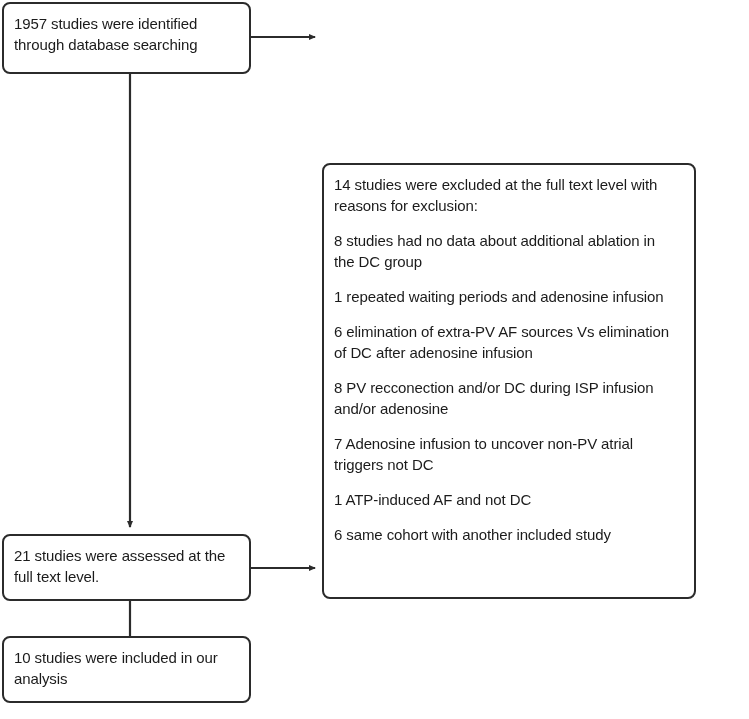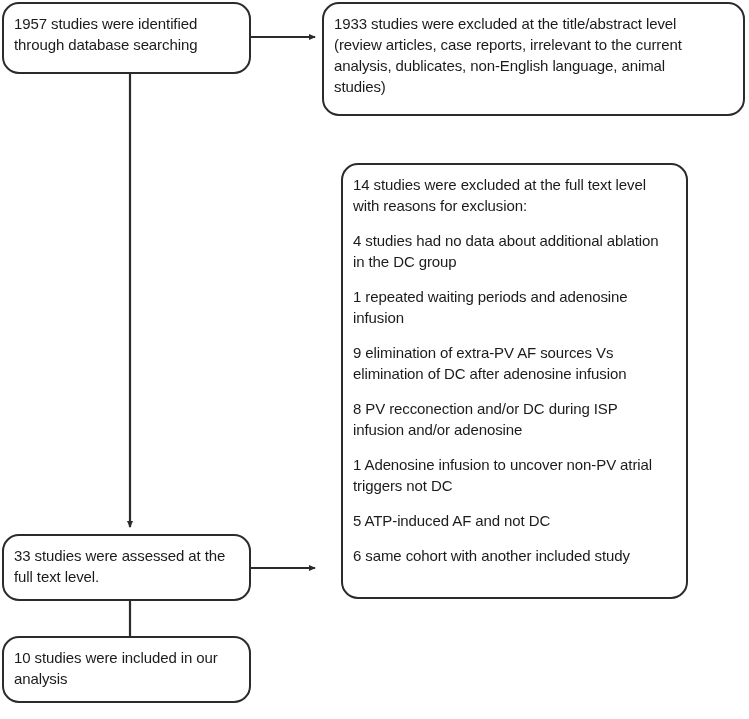--- a/index.html
+++ b/index.html
@@ -9,35 +9,35 @@
     color:#1b1b1b;
   }
   #canvas{position:absolute;inset:0;width:749px;height:719px;}
   svg.connectors{position:absolute;left:0;top:0;width:749px;height:719px;pointer-events:none;}
 
   .box{
     position:absolute;
     box-sizing:border-box;
     background:#ffffff;
     border:2px solid #2b2b2b;
-    border-radius:17px;
+    border-radius:8px;
     padding:9px 23px 8px 10px;
   }
   .box p{
     margin:0;
     font-size:15px;
     line-height:21px;
     letter-spacing:-0.1px;
   }
   .box p + p{ margin-top:13px; }
 
   
   #box-identified { left:2px;  top:2px;   width:249px; height:72px; }
   #box-excluded-title { left:322px; top:2px; width:423px; height:114px; }
-  #box-excluded-fulltext { left:322px; top:163px; width:347px; height:436px;margin-left:19px; }
+  #box-excluded-fulltext { left:322px; top:163px; width:374px; height:436px; }
   #box-assessed  { left:2px;  top:534px; width:249px; height:67px; }
   #box-included  { left:2px;  top:636px; width:249px; height:67px; }
 
   #box-excluded-fulltext p{ line-height:21px; }
   #box-excluded-fulltext p + p{ margin-top:14px; }
 </style>
 </head>
 <body>
 
 <div id="canvas">
@@ -63,36 +63,33 @@
 
     <g>
       <line x1="130" y1="601" x2="130" y2="645" stroke="#2b2b2b" stroke-width="2.2" marker-end="url(#arrowhead)"></line>
     </g>
   </svg>
 
   <div class="box" id="box-identified">
     <p>1957 studies were identified through database searching</p>
   </div>
 
-  <div class="box" id="box-excluded-title">
-    <p>1933 studies were excluded at the title/abstract level (review articles, case reports, irrelevant to the current analysis, dublicates, non-English language, animal studies)</p>
-  </div>
 
   <div class="box" id="box-excluded-fulltext">
     <p>14 studies were excluded at the full text level with reasons for exclusion:</p>
-    <p>4 studies had no data about additional ablation in the DC group</p>
+    <p>8 studies had no data about additional ablation in the DC group</p>
     <p>1 repeated waiting periods and adenosine infusion</p>
-    <p>9 elimination of extra-PV AF sources Vs elimination of DC after adenosine infusion</p>
+    <p>6 elimination of extra-PV AF sources Vs elimination of DC after adenosine infusion</p>
     <p>8 PV recconection and/or DC during ISP infusion and/or adenosine</p>
-    <p>1 Adenosine infusion to uncover non-PV atrial triggers not DC</p>
-    <p>5 ATP-induced AF and not DC</p>
+    <p>7 Adenosine infusion to uncover non-PV atrial triggers not DC</p>
+    <p>1 ATP-induced AF and not DC</p>
     <p>6 same cohort with another included study</p>
   </div>
 
   <div class="box" id="box-assessed">
-    <p>33 studies were assessed at the full text level.</p>
+    <p>21 studies were assessed at the full text level.</p>
   </div>
 
   <div class="box" id="box-included">
     <p>10 studies were included in our analysis</p>
   </div>
 
 </div>
 
 </body></html>

